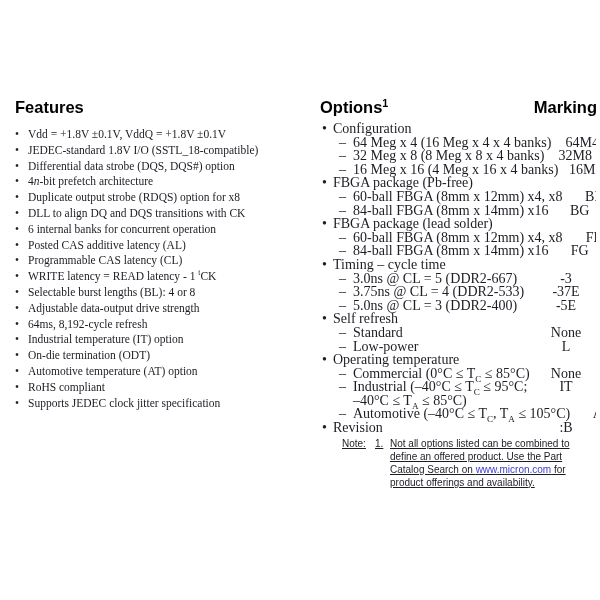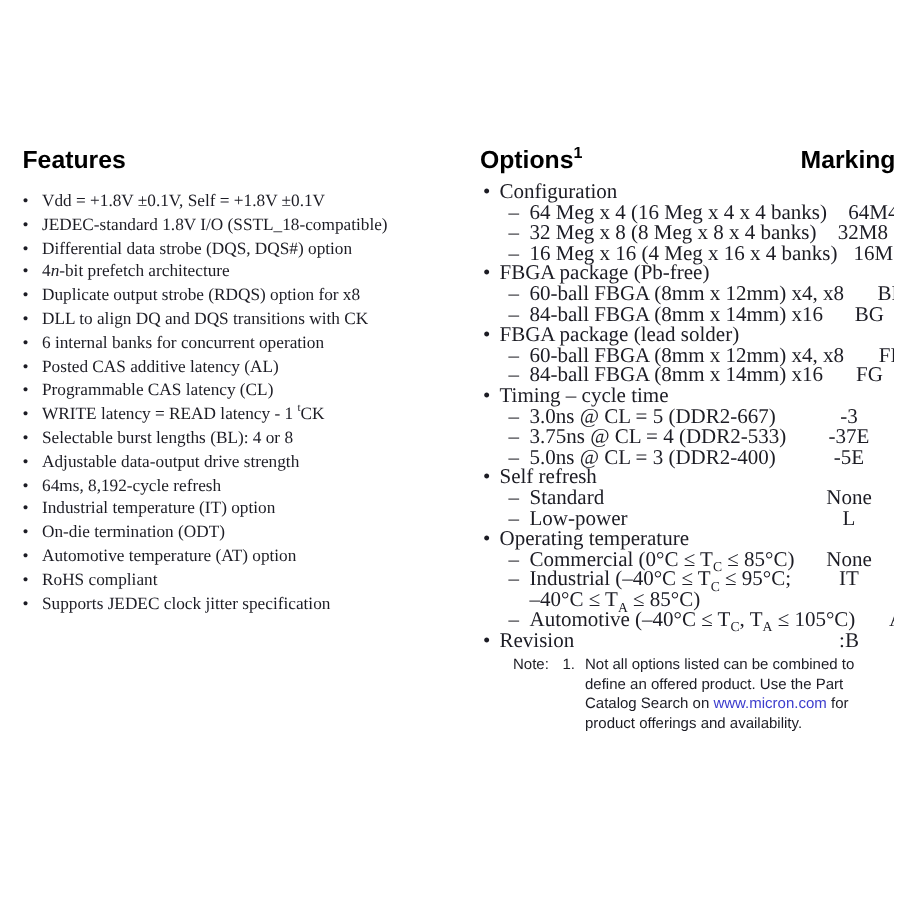--- a/index.html
+++ b/index.html
@@ -23,37 +23,37 @@
   .opt-text{flex:1;position:relative;white-space:nowrap;}
   .opt-text.lvl1{padding-left:13px;}
   .opt-text.lvl1::before{content:"\2022";position:absolute;left:2px;}
   .opt-text.lvl2{padding-left:33px;}
   .opt-text.lvl2::before{content:"\2013";position:absolute;left:19px;}
   .cont{display:block;white-space:nowrap;}
   .opt-marking{flex:none;width:62px;text-align:center;}
 
   
   .note{display:flex;margin-top:2px;font-family:"Liberation Sans","DejaVu Sans",sans-serif;
-        font-size:10px;line-height:13px;}
+        font-size:10px;line-height:13px;text-decoration:underline;}
   .note-label{flex:none;width:33px;margin-left:22px;}
   .note-number{flex:none;width:15px;}
   .note-text{flex:none;width:198px;}
   .link{color:#3c3ccd;cursor:pointer;}
 </style>
 </head>
 <body>
 
 <div class="page">
 
   <div class="features-col">
     <h1 class="section-heading">Features</h1>
     <ul class="feature-list">
 
         <li class="feature-item">
-          <span>Vdd = +1.8V ±0.1V, Self = +1.8V ±0.1V</span>
+          <span>Vdd = +1.8V ±0.1V, VddQ = +1.8V ±0.1V</span>
         </li>
 
         <li class="feature-item">
           <span>JEDEC-standard 1.8V I/O (SSTL_18-compatible)</span>
         </li>
 
         <li class="feature-item">
           <span>Differential data strobe (DQS, DQS#) option</span>
         </li>
 

